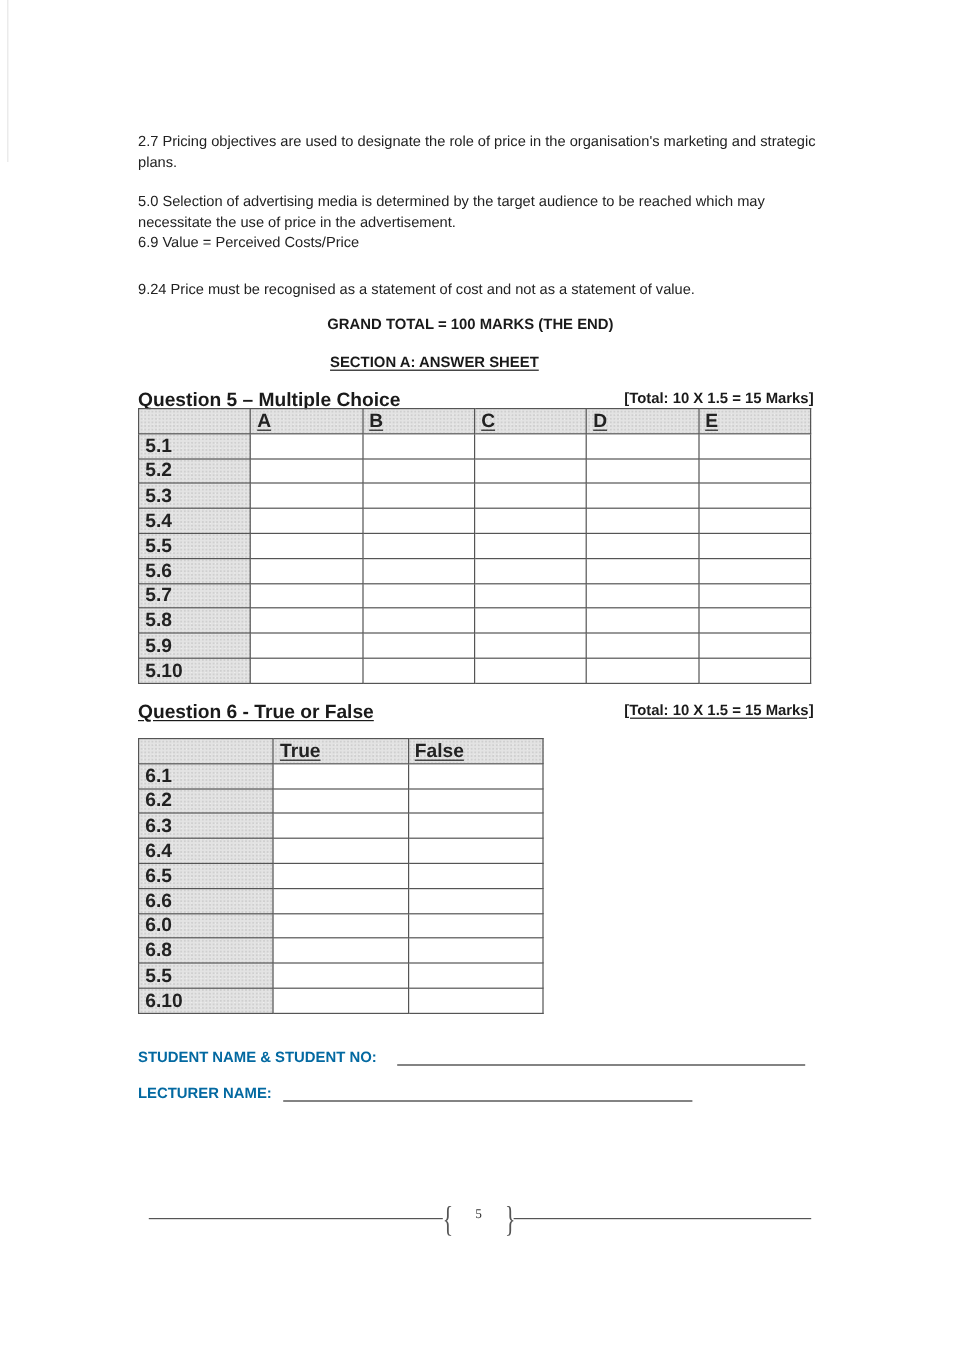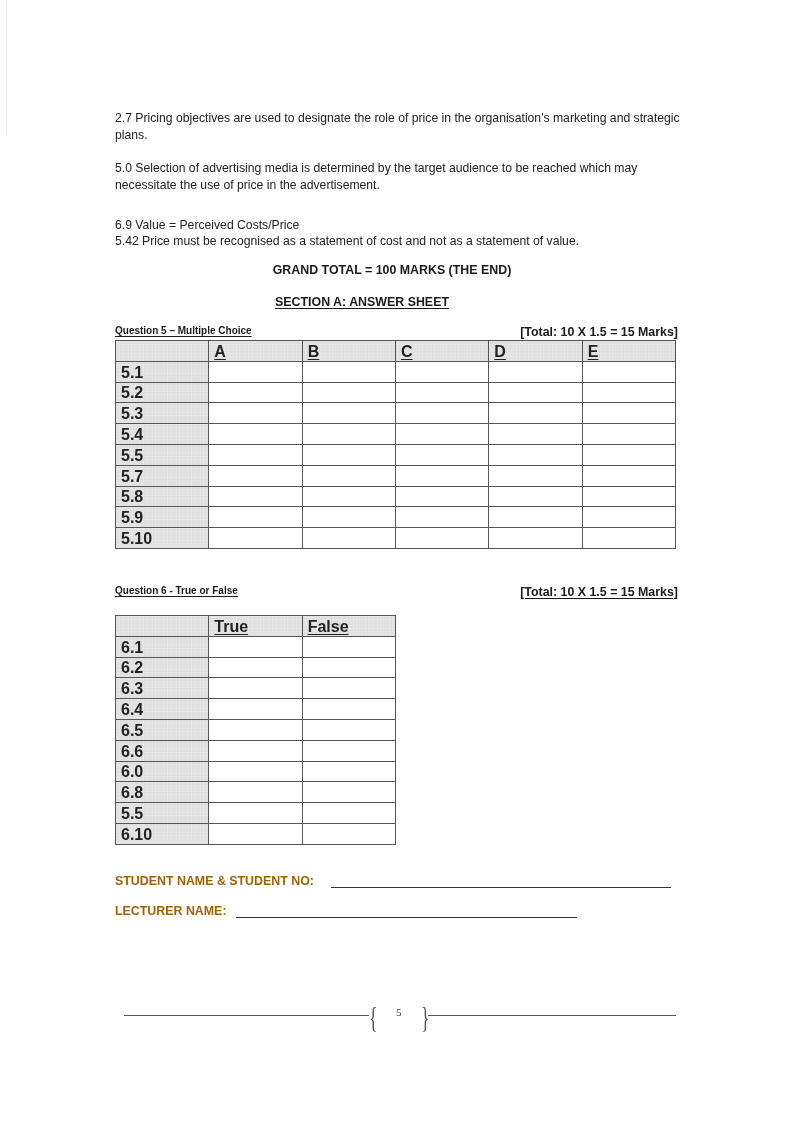--- a/index.html
+++ b/index.html
@@ -19,21 +19,21 @@
       position: absolute; left: 115px; width: 580px;
       font-size: 12.2px; line-height: 17px; color: #222;
     }
     .center-heading {
       position: absolute; left: 0; width: 724px; text-align: center;
       font-size: 12.4px; font-weight: bold; color: #1a1a1a;
     }
     .u { text-decoration: underline; text-underline-offset: 2px; }
     .q-title {
       position: absolute; left: 115px;
-      font-size: 10px; font-weight: bold; text-decoration: underline;
+      font-size: 16px; font-weight: bold; text-decoration: underline;
       text-underline-offset: 2px;
     }
     .q-total {
       position: absolute; right: 116px;
       font-size: 12.4px; font-weight: bold;
     }
     .q-total.ul { text-decoration: underline; text-underline-offset: 2px; }
     table.grid {
       position: absolute; border-collapse: collapse;
       border: 1.4px solid #444;
@@ -51,25 +51,25 @@
       background-color: #e3e3e3;
       background-image:
         radial-gradient(#cfcfcf 0.6px, transparent 0.8px),
         radial-gradient(#f1f1f1 0.6px, transparent 0.8px);
       background-size: 3px 3px, 4px 4px;
       background-position: 0 0, 1px 2px;
     }
     .blank { background: #ffffff; }
     .mc-table { left: 115px; top: 340px; width: 561px; }
     .mc-table col { width: 93px; }
-    .tf-table { left: 115px; top: 615px; width: 281px; }
+    .tf-table { left: 115px; top: 615px; width: 338px; }
     .tf-table col { width: 93px; }
     .field {
       position: absolute; left: 115px;
-      font-size: 12.4px; font-weight: bold; color: #a16207;
+      font-size: 12.4px; font-weight: bold; color: #0369a1;
     }
     .field-line {
       position: absolute; height: 1px; background: #333;
     }
     .footer-line {
       position: absolute; top: 1015px; height: 1px; background: #555;
     }
     .brace {
       position: absolute; top: 1000px;
       font-family: "Liberation Serif", serif; font-size: 30px; color: #555;
@@ -80,22 +80,22 @@
       font-family: "Liberation Serif", serif; font-size: 11px; color: #333;
     }
   </style>
 </head>
 <body>
 
 <div class="left-edge"></div>
 
 <div class="para" style="top:110px;">2.7 Pricing objectives are used to designate the role of price in the organisation's marketing and strategic plans.</div>
 <div class="para" style="top:160px;">5.0 Selection of advertising media is determined by the target audience to be reached which may necessitate the use of price in the advertisement.</div>
-<div class="para" style="top:217px;">6.9 Value = Perceived Costs/Price</div>
-<div class="para" style="top:233px;">5.42 Price must be recognised as a statement of cost and not as a statement of value.</div>
+<div class="para" style="top:194px;">6.9 Value = Perceived Costs/Price</div>
+<div class="para" style="top:233px;">9.24 Price must be recognised as a statement of cost and not as a statement of value.</div>
 
 <div class="center-heading" style="top:263px; padding-left:60px; box-sizing:border-box;">GRAND TOTAL = 100 MARKS (THE END)</div>
 <div class="center-heading" style="top:295px; padding-left:0;"><span class="u">SECTION A: ANSWER SHEET</span></div>
 
 <div class="q-title" style="top:325px;">Question 5 – Multiple Choice</div>
 <div class="q-total" style="top:325px;">[Total: 10 X 1.5 = 15 Marks]</div>
 
 <table class="grid mc-table">
   <colgroup>
       <col>
@@ -150,20 +150,28 @@
       </tr>
       <tr>
         <td class="shade">5.5</td>
         <td class="blank"></td>
         <td class="blank"></td>
         <td class="blank"></td>
         <td class="blank"></td>
         <td class="blank"></td>
       </tr>
       <tr>
+        <td class="shade">5.6</td>
+        <td class="blank"></td>
+        <td class="blank"></td>
+        <td class="blank"></td>
+        <td class="blank"></td>
+        <td class="blank"></td>
+      </tr>
+      <tr>
         <td class="shade">5.7</td>
         <td class="blank"></td>
         <td class="blank"></td>
         <td class="blank"></td>
         <td class="blank"></td>
         <td class="blank"></td>
       </tr>
       <tr>
         <td class="shade">5.8</td>
         <td class="blank"></td>

